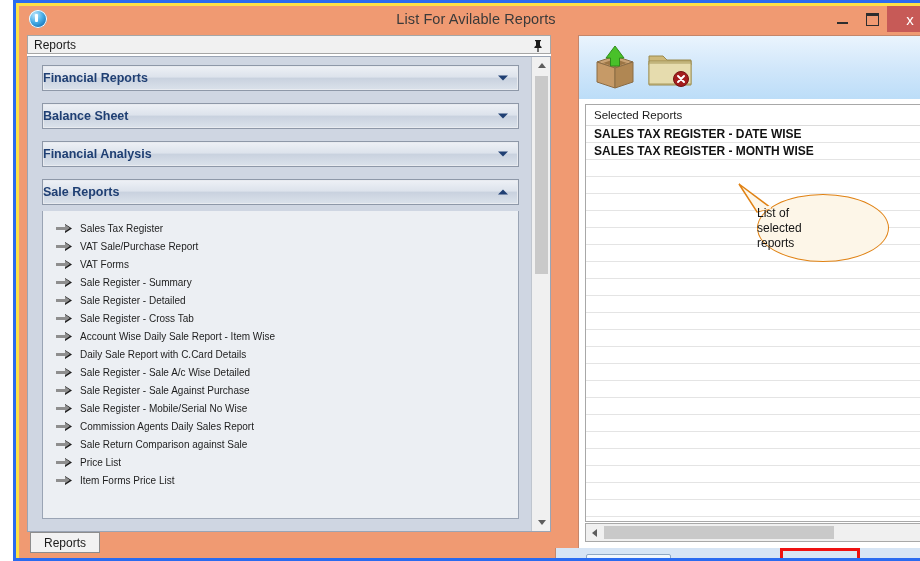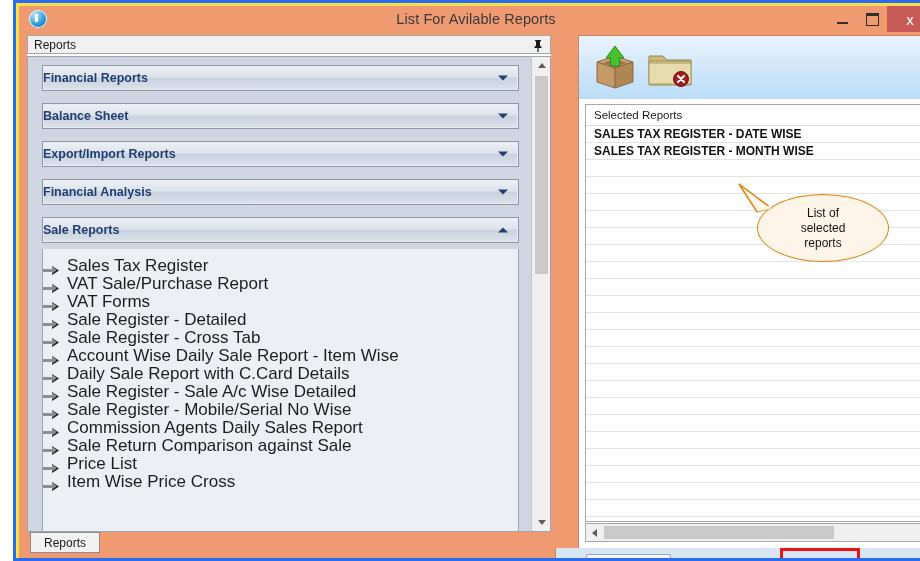--- a/index.html
+++ b/index.html
@@ -188,21 +188,22 @@
     border-top: none;
     background: #eceff3;
     overflow: hidden;
     padding: 8px 0 0 0;
   }
   .rep-item {
     position: relative;
     height: 18px;
     display: flex;
     align-items: center;
-    font-size: 17px;
+    padding-left: 13px;
+    font-size: 10px;
     color: #1d1d1d;
   }
   .arrow-icon {
     flex: 0 0 auto;
     width: 17px; height: 11px;
     margin-right: 7px;
     position: relative;
   }
 
   
@@ -374,21 +375,21 @@
     width: 132px; height: 68px;
     border-radius: 50%;
     background: #fdf6e8;
     border: 1.5px solid #e08214;
     box-sizing: border-box;
   }
   .callout .ctext {
     position: absolute;
     left: 0; top: 12px;
     width: 132px;
-    text-align: center;
+    text-align: left;
     font-size: 12px;
     color: #141414;
     line-height: 15px;
   }
 
   
   .footer {
     position: absolute;
     left: 536px; top: 516px;
     width: 372px;
@@ -461,24 +462,20 @@
           <div class="acc-header">
             <span>Financial Reports</span>
             <span class="chev"></span>
           </div>
 
           <div class="acc-header">
             <span>Balance Sheet</span>
             <span class="chev"></span>
           </div>
 
-          <div class="acc-header">
-            <span>Export/Import Reports</span>
-            <span class="chev"></span>
-          </div>
 
           <div class="acc-header">
             <span>Financial Analysis</span>
             <span class="chev"></span>
           </div>
 
           <div class="acc-header open">
             <span>Sale Reports</span>
             <span class="chev"></span>
           </div>
@@ -503,20 +500,27 @@
                     <path d="M0 4 h9 V1 l7 4.5 -7 4.5 V7 H0 z" fill="#1b1b1b"></path>
                     <path d="M0 4 h9 V1.6 l5 3.4 -5 3.4 V7 H0 z" fill="#8e8e8e"></path>
                   </svg></span>
                 <span>VAT Forms</span>
               </div>
               <div class="rep-item">
                 <span class="arrow-icon"><svg viewBox="0 0 17 11" width="17" height="11">
                     <path d="M0 4 h9 V1 l7 4.5 -7 4.5 V7 H0 z" fill="#1b1b1b"></path>
                     <path d="M0 4 h9 V1.6 l5 3.4 -5 3.4 V7 H0 z" fill="#8e8e8e"></path>
                   </svg></span>
+                <span>Sale Register - Summary</span>
+              </div>
+              <div class="rep-item">
+                <span class="arrow-icon"><svg viewBox="0 0 17 11" width="17" height="11">
+                    <path d="M0 4 h9 V1 l7 4.5 -7 4.5 V7 H0 z" fill="#1b1b1b"></path>
+                    <path d="M0 4 h9 V1.6 l5 3.4 -5 3.4 V7 H0 z" fill="#8e8e8e"></path>
+                  </svg></span>
                 <span>Sale Register - Detailed</span>
               </div>
               <div class="rep-item">
                 <span class="arrow-icon"><svg viewBox="0 0 17 11" width="17" height="11">
                     <path d="M0 4 h9 V1 l7 4.5 -7 4.5 V7 H0 z" fill="#1b1b1b"></path>
                     <path d="M0 4 h9 V1.6 l5 3.4 -5 3.4 V7 H0 z" fill="#8e8e8e"></path>
                   </svg></span>
                 <span>Sale Register - Cross Tab</span>
               </div>
               <div class="rep-item">
@@ -538,20 +542,27 @@
                     <path d="M0 4 h9 V1 l7 4.5 -7 4.5 V7 H0 z" fill="#1b1b1b"></path>
                     <path d="M0 4 h9 V1.6 l5 3.4 -5 3.4 V7 H0 z" fill="#8e8e8e"></path>
                   </svg></span>
                 <span>Sale Register - Sale A/c Wise Detailed</span>
               </div>
               <div class="rep-item">
                 <span class="arrow-icon"><svg viewBox="0 0 17 11" width="17" height="11">
                     <path d="M0 4 h9 V1 l7 4.5 -7 4.5 V7 H0 z" fill="#1b1b1b"></path>
                     <path d="M0 4 h9 V1.6 l5 3.4 -5 3.4 V7 H0 z" fill="#8e8e8e"></path>
                   </svg></span>
+                <span>Sale Register - Sale Against Purchase</span>
+              </div>
+              <div class="rep-item">
+                <span class="arrow-icon"><svg viewBox="0 0 17 11" width="17" height="11">
+                    <path d="M0 4 h9 V1 l7 4.5 -7 4.5 V7 H0 z" fill="#1b1b1b"></path>
+                    <path d="M0 4 h9 V1.6 l5 3.4 -5 3.4 V7 H0 z" fill="#8e8e8e"></path>
+                  </svg></span>
                 <span>Sale Register - Mobile/Serial No Wise</span>
               </div>
               <div class="rep-item">
                 <span class="arrow-icon"><svg viewBox="0 0 17 11" width="17" height="11">
                     <path d="M0 4 h9 V1 l7 4.5 -7 4.5 V7 H0 z" fill="#1b1b1b"></path>
                     <path d="M0 4 h9 V1.6 l5 3.4 -5 3.4 V7 H0 z" fill="#8e8e8e"></path>
                   </svg></span>
                 <span>Commission Agents Daily Sales Report</span>
               </div>
               <div class="rep-item">
@@ -566,21 +577,21 @@
                     <path d="M0 4 h9 V1 l7 4.5 -7 4.5 V7 H0 z" fill="#1b1b1b"></path>
                     <path d="M0 4 h9 V1.6 l5 3.4 -5 3.4 V7 H0 z" fill="#8e8e8e"></path>
                   </svg></span>
                 <span>Price List</span>
               </div>
               <div class="rep-item">
                 <span class="arrow-icon"><svg viewBox="0 0 17 11" width="17" height="11">
                     <path d="M0 4 h9 V1 l7 4.5 -7 4.5 V7 H0 z" fill="#1b1b1b"></path>
                     <path d="M0 4 h9 V1.6 l5 3.4 -5 3.4 V7 H0 z" fill="#8e8e8e"></path>
                   </svg></span>
-                <span>Item Wise Price Cross</span>
+                <span>Item Forms Price List</span>
               </div>
             </div>
         </div>
 
         <div class="v-scroll">
           <div class="sb-arrow up">
               <span class="chev-gray-up"></span>
             </div>
           <div class="v-thumb"></div>
           <div class="sb-arrow down">

